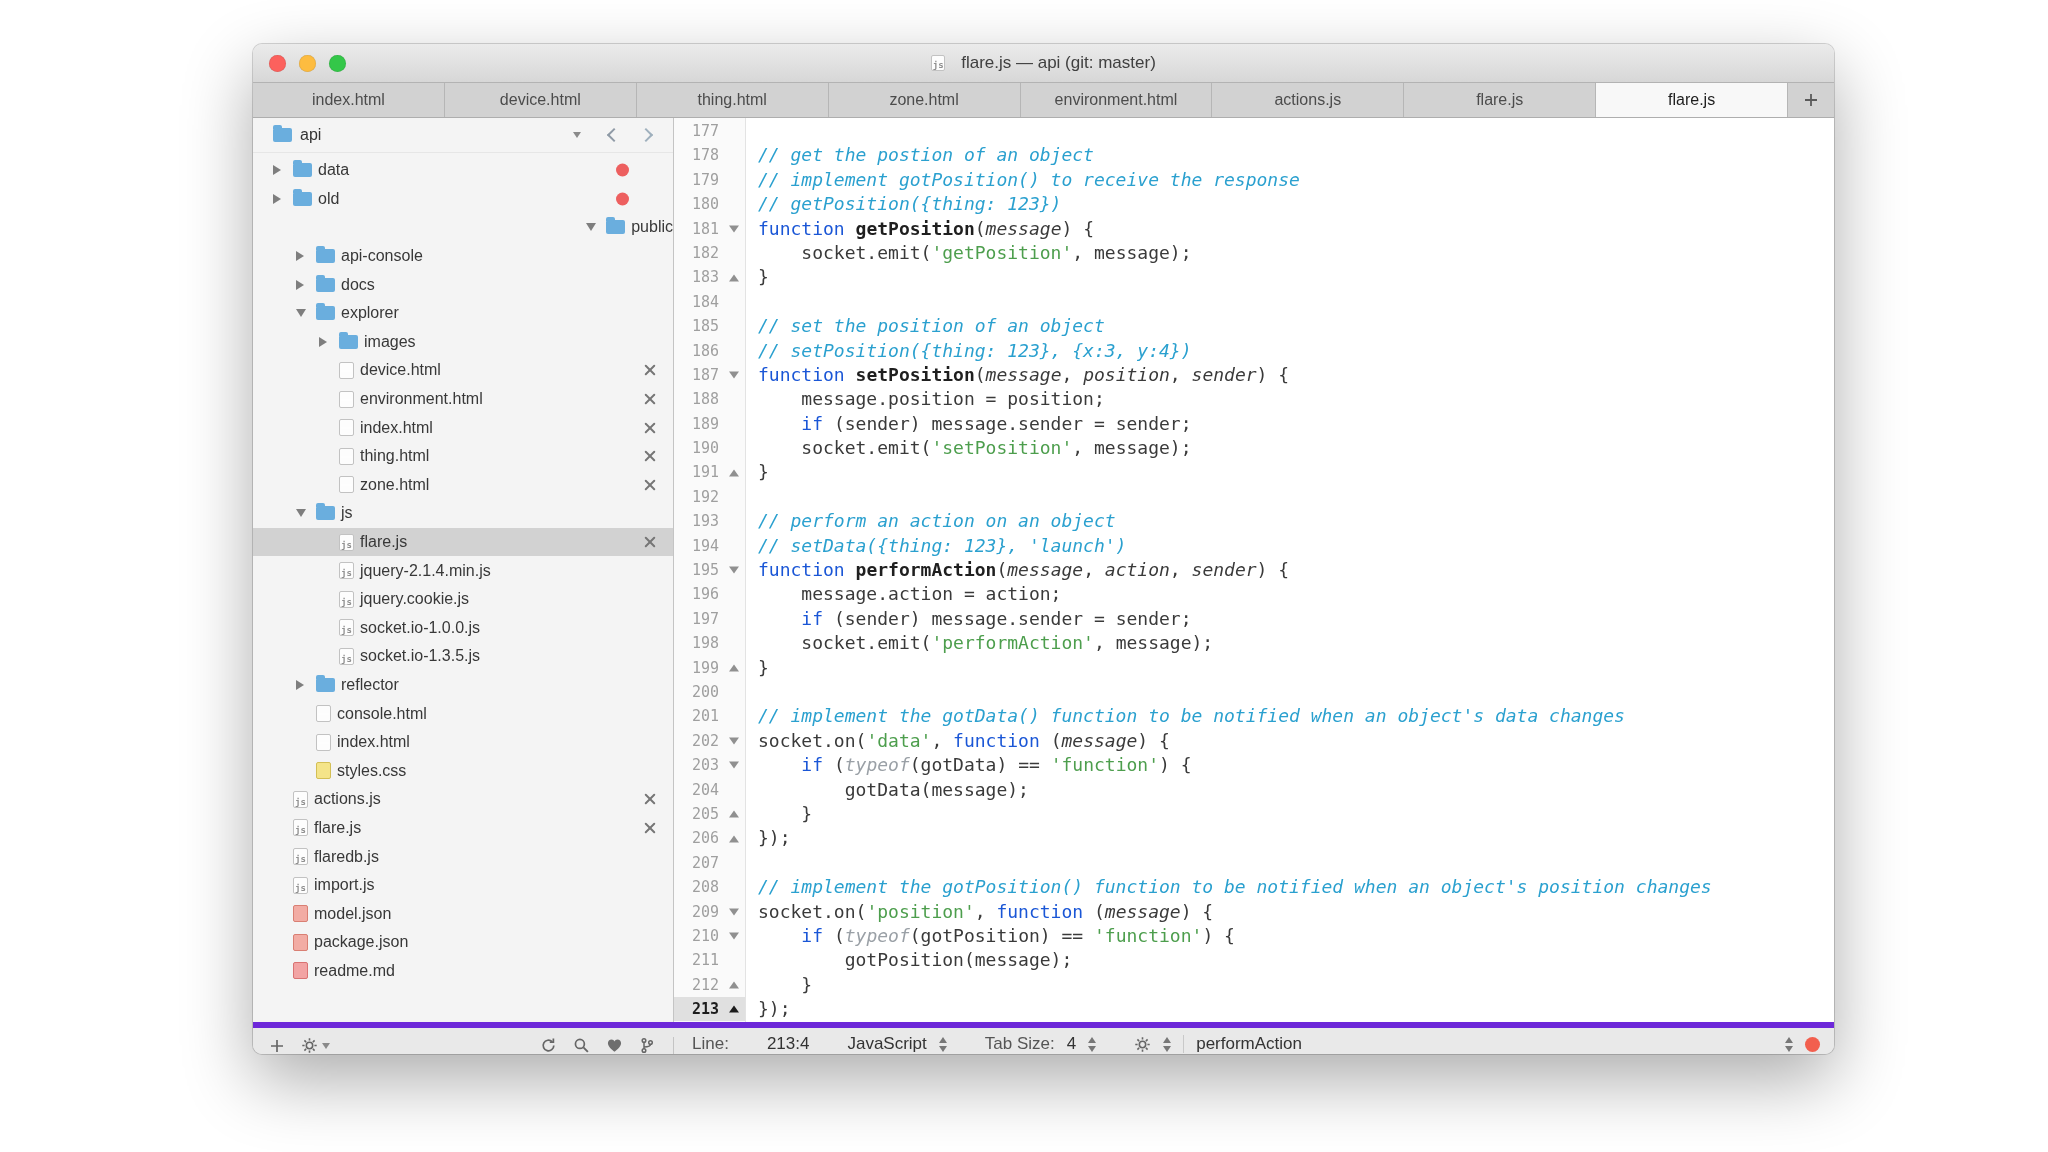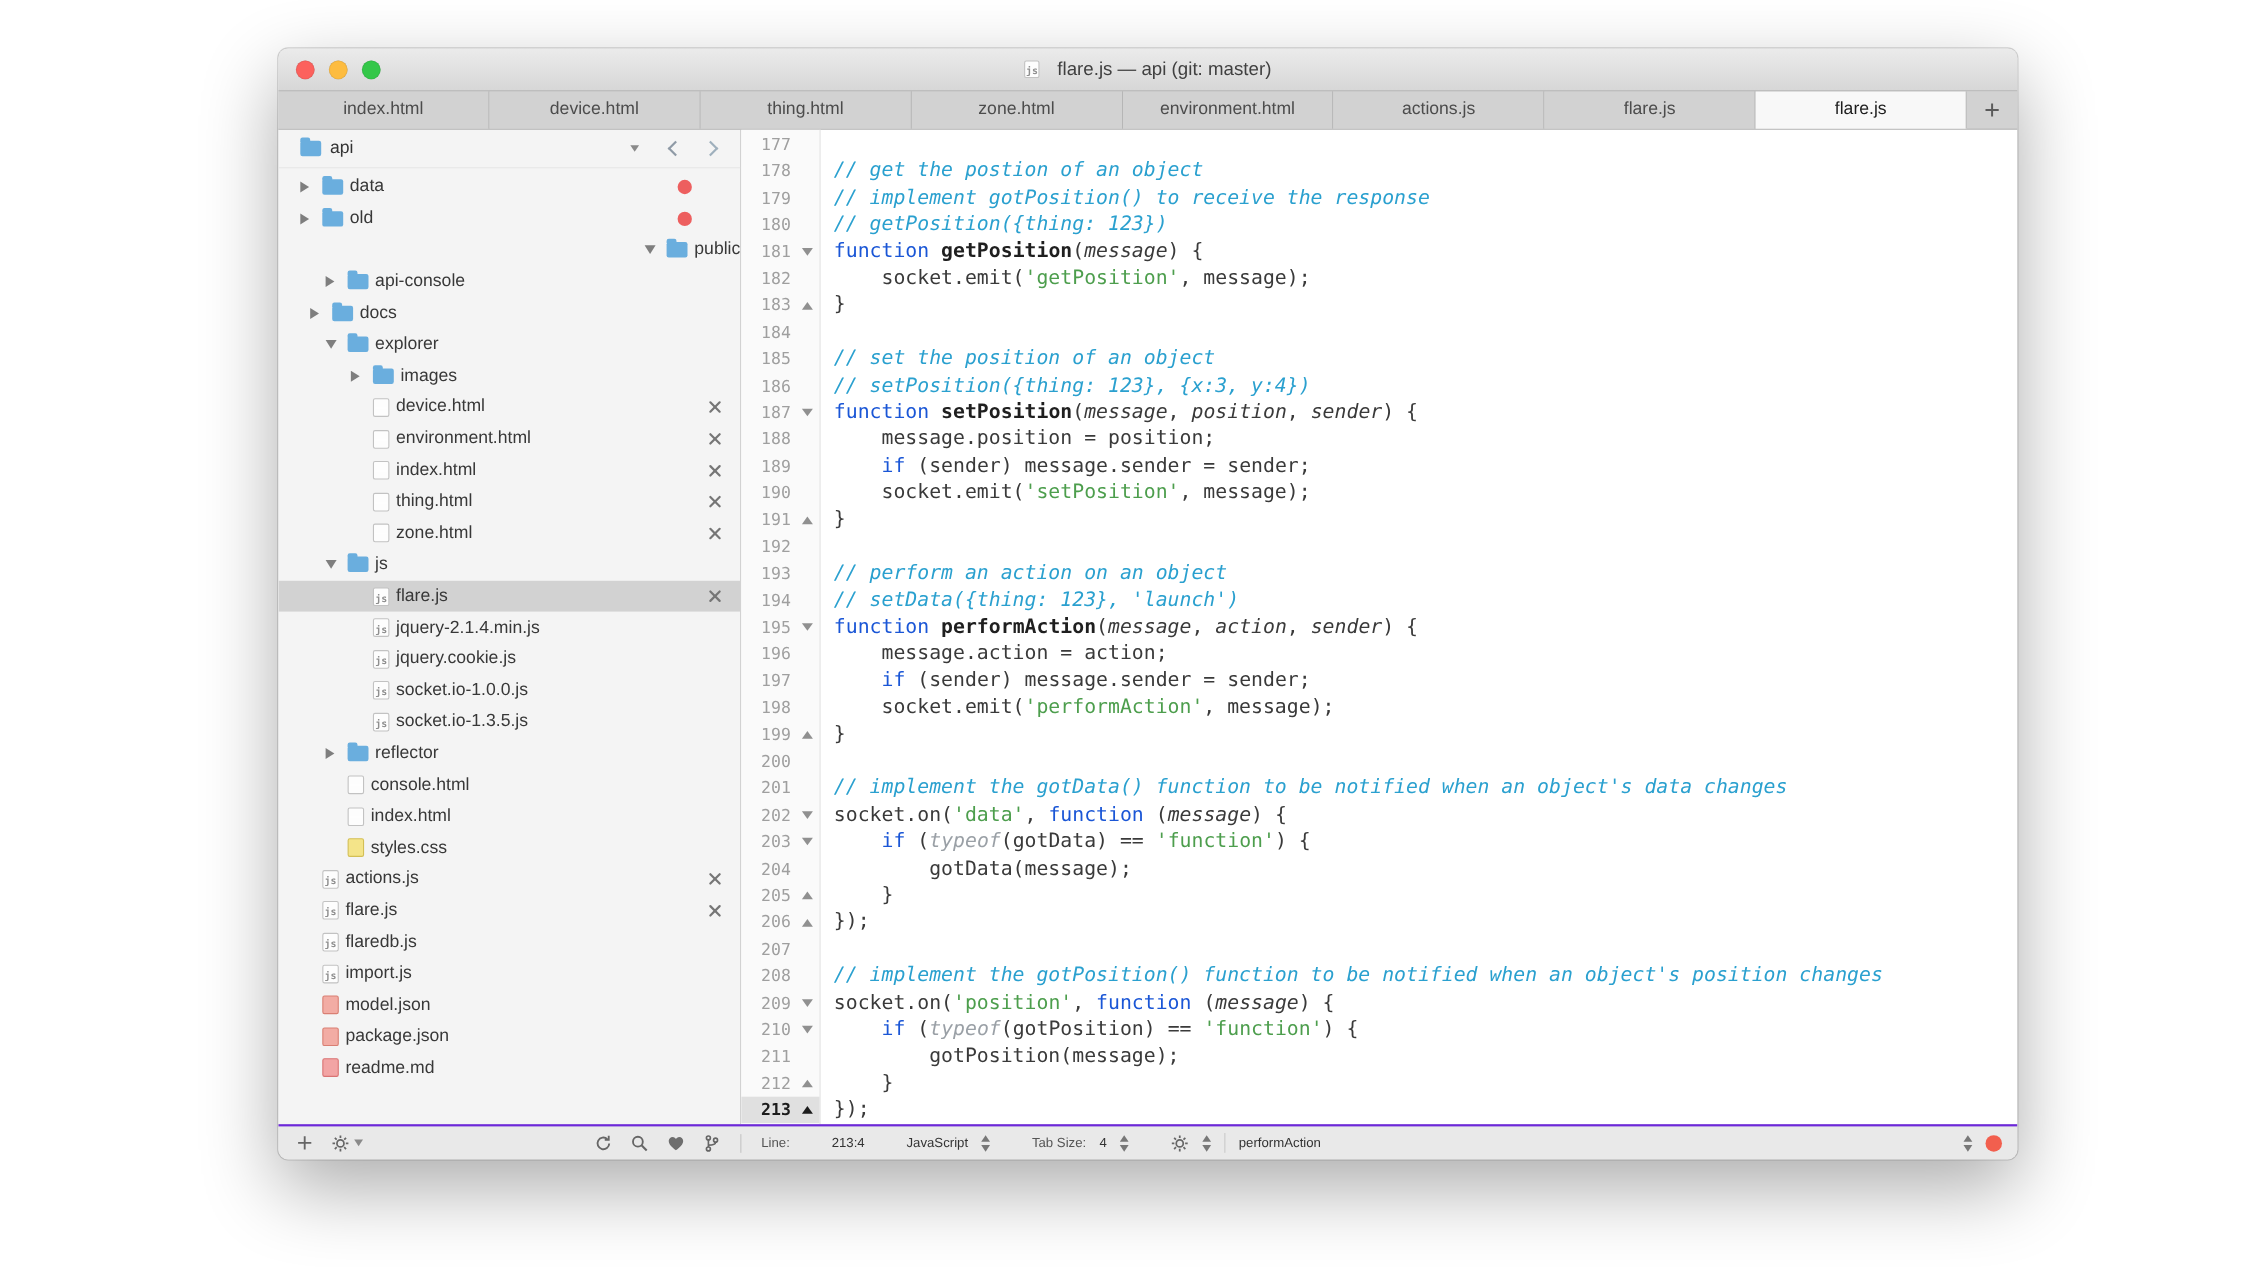--- a/index.html
+++ b/index.html
@@ -101,22 +101,22 @@
                padding-left:12px; color:#3a3a3a; }
   .cm { color:#2aa0cf; font-style:italic; }
   .kw { color:#1a56d6; font-weight:normal; }
   .fn { color:#1f1f1f; font-weight:bold; }
   .st { color:#4d9e4d; }
   .ty { color:#9aa0a6; font-style:italic; }
   .pr { font-style:italic; }
   .pl { color:#3a3a3a; }
 
   
-  .statusbar { height:32px; flex:none; background:#e9e9e9; border-top:2px solid #6d28d9;
-               display:flex; align-items:center; font-size:12px; color:#4c4c4c; }
+  .statusbar { height:32px; flex:none; background:#e9e9e9; border-top:6px solid #6d28d9;
+               display:flex; align-items:flex-end; font-size:17px; color:#4c4c4c; }
   .sb-left { width:421px; flex:none; border-right:1px solid #c4c4c4;
              display:flex; align-items:center; padding:0 18px 0 16px; gap:16px; }
   .sb-left .spacer { flex:1; }
   .gearwrap { display:flex; align-items:center; gap:4px; }
   .sbicn { display:inline-flex; align-items:center; }
   .sb-right { flex:1; display:flex; align-items:center; padding:0 14px 0 18px; gap:12px; }
   .sb-label { color:#555; }
   .sb-value { color:#333; }
   .sb-gap { width:14px; }
   .vdiv { width:1px; height:18px; background:#c9c9c9; display:inline-block; }
@@ -208,21 +208,21 @@
           <div class="trow" style="padding-left: 4px; justify-content: flex-end;">
             <span class="arrowbox exp"></span>
             <span class="ficon folder-icon"></span>
             <span class="tlabel">public</span>
           </div>
           <div class="trow" style="padding-left: 43px;">
             <span class="arrowbox col"></span>
             <span class="ficon folder-icon"></span>
             <span class="tlabel">api-console</span>
           </div>
-          <div class="trow" style="padding-left: 29px;">
+          <div class="trow" style="padding-left: 43px;">
             <span class="arrowbox col"></span>
             <span class="ficon folder-icon"></span>
             <span class="tlabel">docs</span>
           </div>
           <div class="trow" style="padding-left: 43px;">
             <span class="arrowbox exp"></span>
             <span class="ficon folder-icon"></span>
             <span class="tlabel">explorer</span>
           </div>
           <div class="trow" style="padding-left: 66px;">

